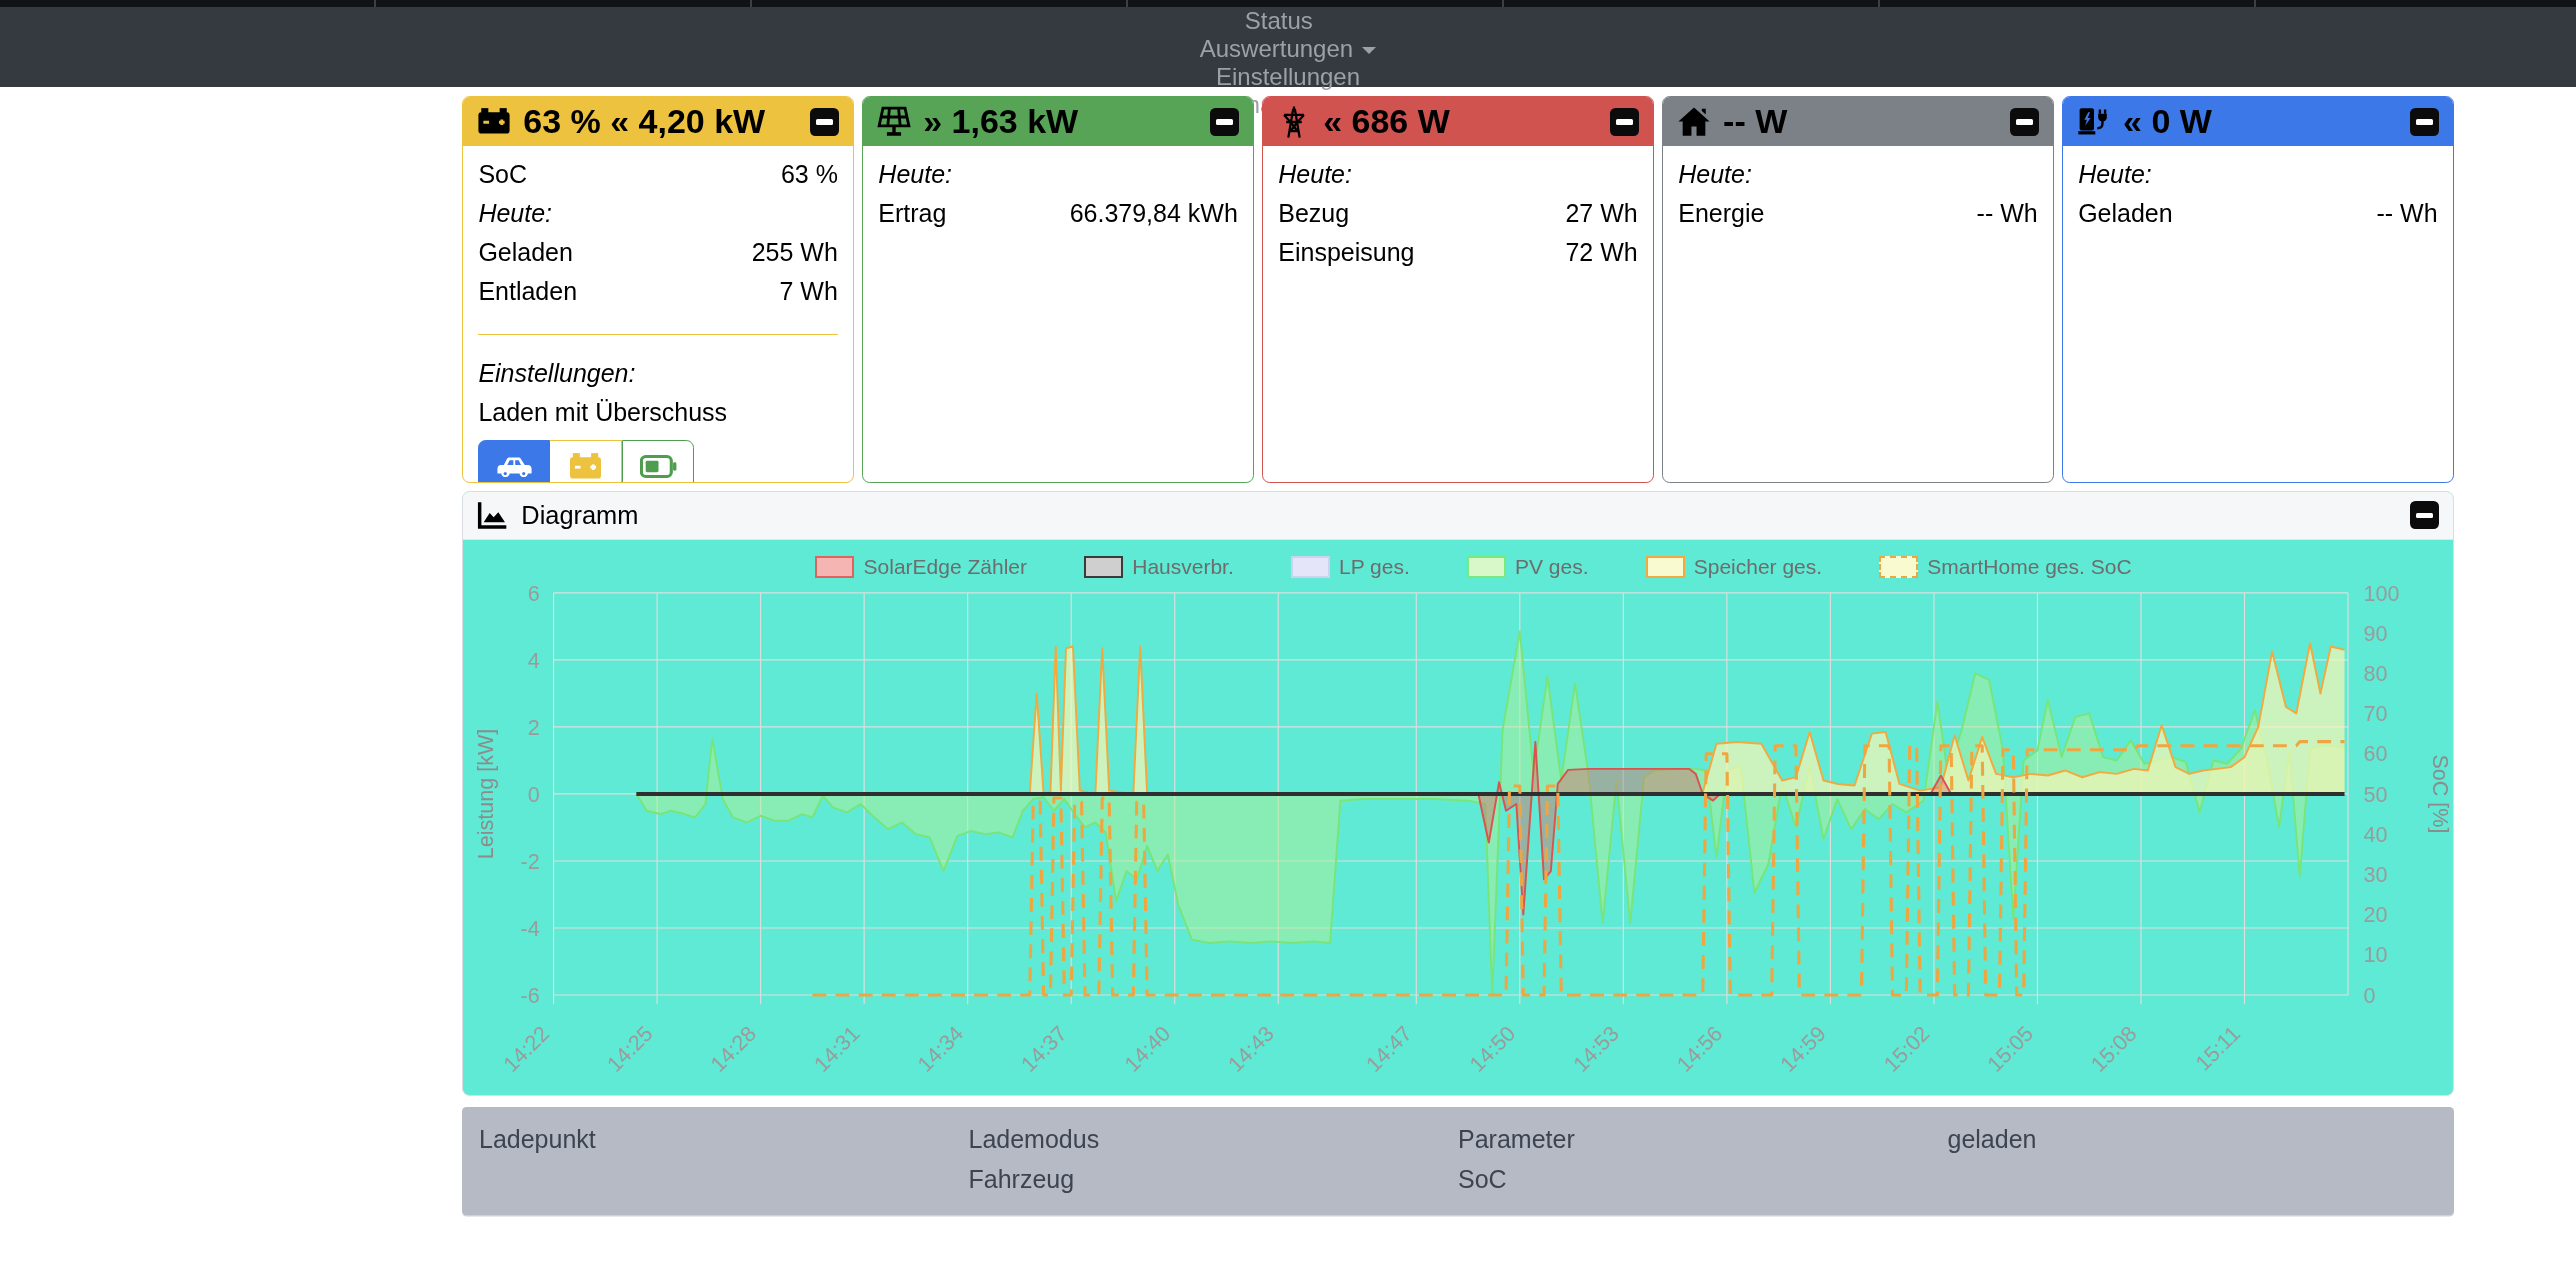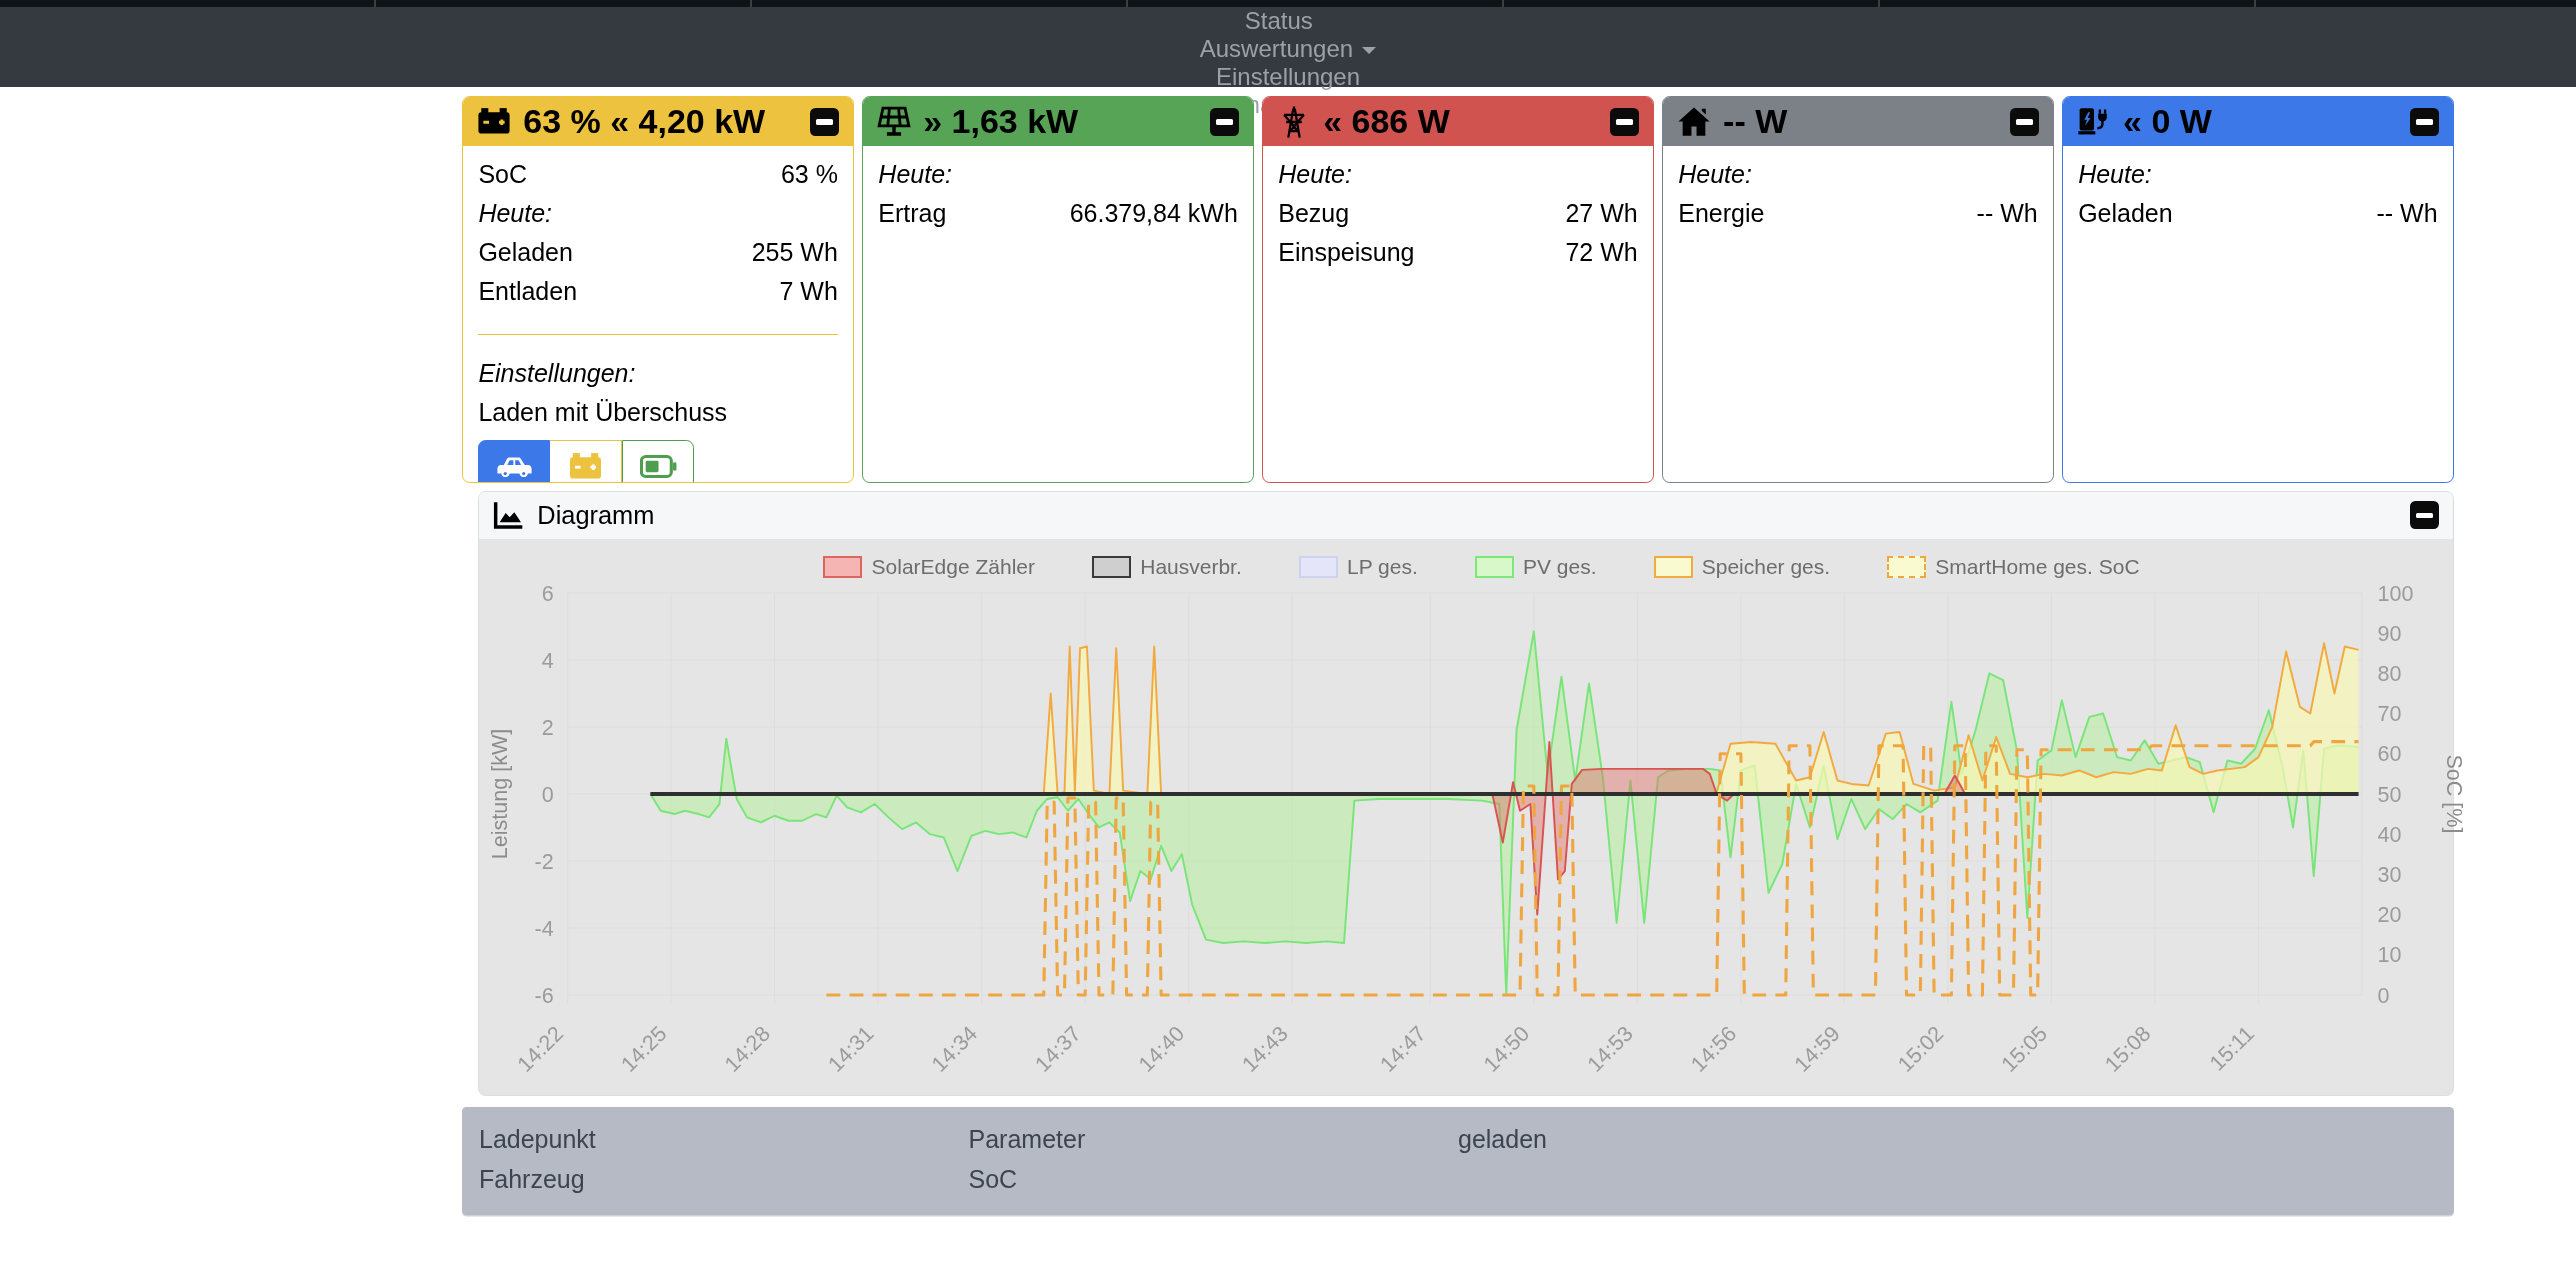--- a/index.html
+++ b/index.html
@@ -41,21 +41,21 @@
   
   .btn-group { display:inline-flex; margin-top:7.7px; }
   .mode-btn { width:72px; height:54px; display:flex; align-items:center; justify-content:center;
               background:#fff; border:1.5px solid transparent; cursor:pointer; padding:0; }
   .mode-btn svg { width:37px; height:31px; }
   .mode-btn.m-active { background:#3d78e8; border-color:#3d78e8; border-radius:7.7px 0 0 7.7px; color:#fff; }
   .mode-btn.m-warn { border-color:#edc23f; border-left:none; color:#edc23f; }
   .mode-btn.m-ok   { border-color:#4f9e4f; border-radius:0 7.7px 7.7px 0; color:#4f9e4f; }
 
   
-  .panel { margin-top:7.7px; border:1.5px solid #dadde2; border-radius:7.7px; background:#e5e5e5;margin-left:16px; }
+  .panel { margin-top:7.7px; border:1.5px solid #dadde2; border-radius:7.7px; background:#5eead4; }
   .panel-header { background:#f6f7f9; border-bottom:1.5px solid #e2e5e9; border-radius:6.2px 6.2px 0 0;
                   height:48px; display:flex; align-items:center; gap:12.3px; padding:0 14px; font-size:25.4px; }
   .panel-header .hicon { width:32px; height:29px; }
   .panel-body { padding:4.6px 0 3.1px; }
 
   
   .legend { display:flex; justify-content:center; align-items:center; gap:26px;
             font-size:21px; color:#6d6d6d; margin:10.8px 0 0; }
   .legend-item { display:flex; align-items:center; gap:9.2px;padding-left:31px; }
   .sw { width:39px; height:21.6px; border:2.3px solid; display:inline-block; }
@@ -381,20 +381,21 @@
             </g>
             <g>
               <path d="M451.1 540.0 L733.3 540.0 L737.8 289.4 L746.8 289.4 L751.3 540.0 L760.2 540.0 L764.7 284.2 L773.7 284.2 L778.2 540.0 L787.1 540.0 L791.6 289.4 L800.6 289.4 L805.0 540.0 L823.0 540.0 L827.4 284.2 L836.4 284.2 L840.9 540.0 L867.8 540.0 L872.2 289.4 L881.2 289.4 L885.7 540.0 L1351.7 540.0 L1356.2 268.6 L1369.6 268.6 L1374.1 540.0 L1401.0 540.0 L1405.5 268.6 L1418.9 268.6 L1423.4 540.0 L1607.1 540.0 L1611.6 226.8 L1638.5 226.8 L1642.9 540.0 L1696.7 540.0 L1701.2 216.4 L1728.1 216.4 L1732.6 540.0 L1813.2 540.0 L1817.7 216.4 L1849.1 216.4 L1853.5 540.0 L1871.5 540.0 L1875.9 216.4 L1884.9 216.4 L1889.4 540.0 L1911.8 540.0 L1916.3 216.4 L1929.7 216.4 L1934.2 540.0 L1952.1 540.0 L1956.6 216.4 L1970.0 216.4 L1974.5 540.0 L1992.4 540.0 L1996.9 221.6 L2010.4 221.6 L2014.8 540.0 L2023.8 540.0 L2028.3 221.6 L2167.2 221.6 L2171.7 216.4 L2377.8 216.4 L2382.3 211.1 L2440.5 211.1" fill="none" stroke="#f0a640" stroke-width="4" stroke-linejoin="round" stroke-dasharray="18 12"></path>
             </g>
           </svg></div>
     </div>
   </section>
 
   <div class="footerbar">
     <div class="fcell">Ladepunkt</div>
+    <div class="fcell">Lademodus</div>
     <div class="fcell">Parameter</div>
     <div class="fcell">geladen</div>
     <div class="fcell"></div>
     <div class="fcell">Fahrzeug</div>
     <div class="fcell">SoC</div>
     <div class="fcell"></div>
   </div>
 </div>
 
 

